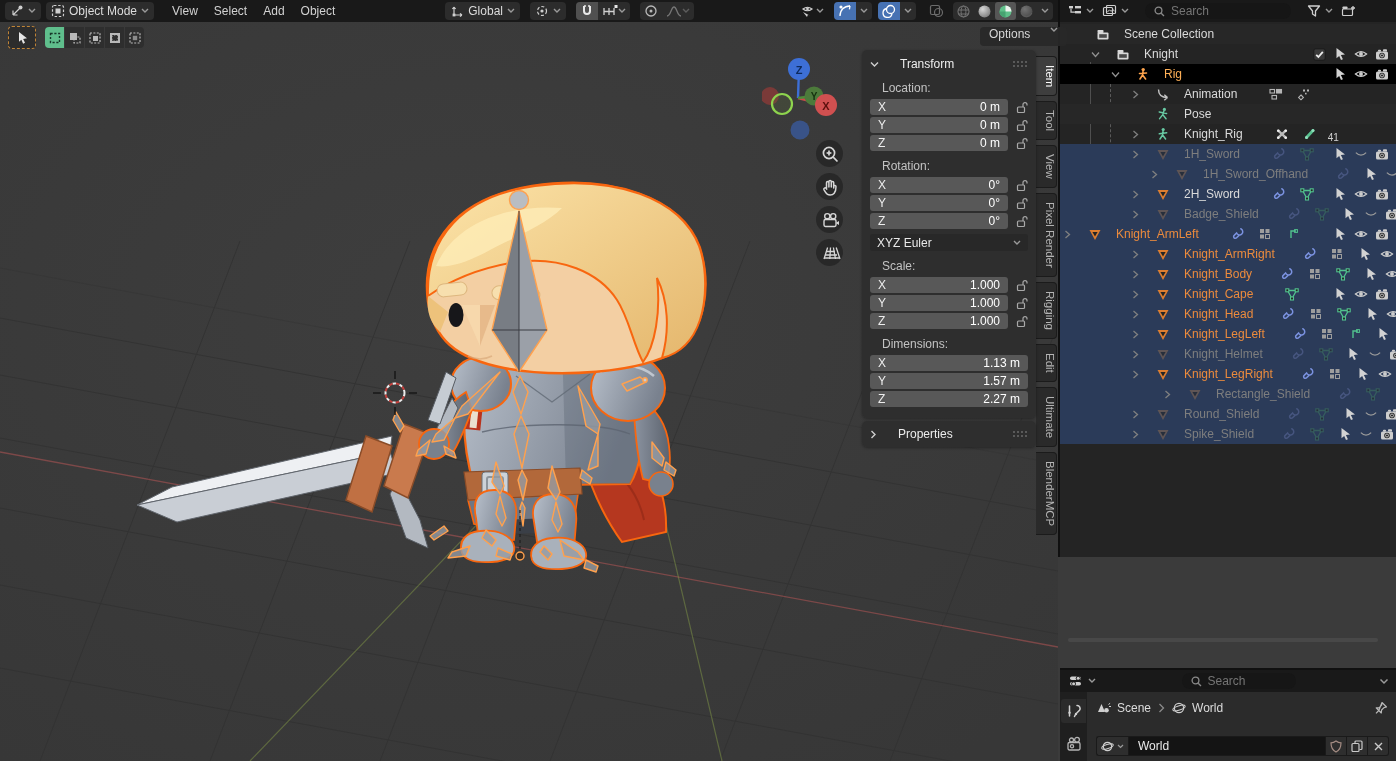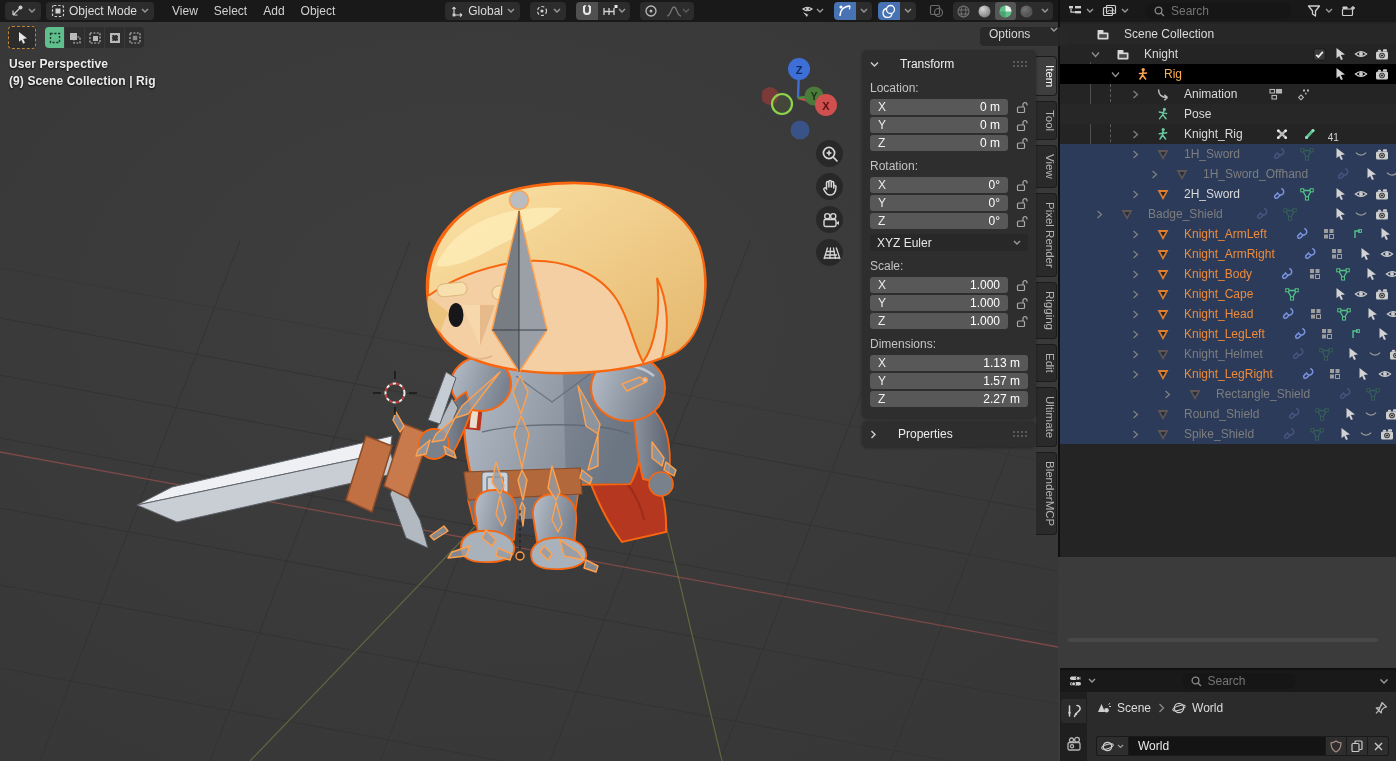--- a/index.html
+++ b/index.html
@@ -36,21 +36,21 @@
   .gizmo{position:absolute;left:762px;top:52px;z-index:8;}
   .navcol{position:absolute;left:816px;top:140px;z-index:8;display:flex;flex-direction:column;gap:6px;}
   .navbtn{width:27px;height:27px;border-radius:50%;background:rgba(25,25,25,.55);
           display:flex;align-items:center;justify-content:center;}
   
   .npanel{position:absolute;left:862px;top:50px;width:174px;z-index:22;display:flex;flex-direction:column;gap:3px;}
   .panel{background:rgba(46,46,46,.98);border-radius:5px;padding:5px 8px 9px;box-shadow:0 1px 3px rgba(0,0,0,.35);}
   .panel.collapsed{padding:4px 8px;}
   .panel-h{display:flex;align-items:center;gap:21px;color:#ededed;height:18px;}
   .grip{margin-left:auto;opacity:.55}
-  .flabel{color:#c3c3c3;margin:8px 0 4px;}
+  .flabel{color:#c3c3c3;margin:8px 12px 4px;}
   .frow{display:flex;align-items:center;margin-bottom:2px;}
   .fld{flex:1;display:flex;background:#585858;border-radius:3px;height:16px;align-items:center;
        padding:0 8px;color:#fff;}
   .fld .axis{width:22px;color:#ededed;}
   .fld .val{flex:1;text-align:right;}
   .lockcol{width:20px;display:flex;justify-content:flex-end;}
   .ndropdown{background:#282828;border-radius:3px;height:17px;display:flex;align-items:center;
              padding:0 7px;color:#e8e8e8;margin:5px 0 2px;}
   .ndropdown .chev{margin-left:auto}
   .vtabs{position:absolute;left:1036px;top:56px;width:22px;z-index:21;display:flex;flex-direction:column;gap:5px;}
@@ -510,24 +510,20 @@
       </span>
   </div>
 
   <div class="options-btn">
     <span>Options</span>
     <svg width="8" height="6" viewBox="0 0 8 6">
         <path d="M1 1 L4 4 L7 1" stroke="#9a9a9a" stroke-width="1.4" fill="none"></path>
       </svg>
   </div>
 
-  <div class="vp-text">
-    <div>User Perspective</div>
-    <div>(9) Scene Collection | Rig</div>
-  </div>
 
   <div class="gizmo">
     <svg width="84" height="92" viewBox="0 0 84 92">
       <line x1="36" y1="46" x2="37" y2="17" stroke="#3d6fd6" stroke-width="2.4"></line>
       <line x1="36" y1="46" x2="64" y2="53" stroke="#c94a4a" stroke-width="2.4"></line>
       <line x1="36" y1="46" x2="52" y2="44" stroke="#4e8a3c" stroke-width="2.4"></line>
       <circle cx="8" cy="44" r="9" fill="#7a3a38"></circle>
       <circle cx="20" cy="52" r="10" fill="rgba(90,110,60,.25)" stroke="#8ed44e" stroke-width="2.2"></circle>
       <circle cx="52" cy="44" r="9.5" fill="#4c7a3b"></circle>
       <text x="52" y="48" font-size="10" font-weight="bold" text-anchor="middle" fill="#14310f">Y</text>
@@ -1160,21 +1156,21 @@
                 <svg width="14" height="13" viewBox="0 0 14 13">
                   <rect x="1" y="3.5" width="12" height="8" rx="1.5" fill="#cdcdcd"></rect>
                   <rect x="3" y="1.8" width="3" height="2" rx="0.8" fill="#cdcdcd"></rect>
                   <rect x="8" y="1.2" width="4" height="2.4" rx="0.9" fill="#cdcdcd"></rect>
                   <circle cx="7" cy="7.5" r="2.8" fill="#2a2a2a"></circle>
                   <circle cx="7" cy="7.5" r="1.5" fill="none" stroke="#cdcdcd" stroke-width="0.9"></circle>
                 </svg>
               </span>
             </span>
           </div>
-          <div class="orow bg-selected text-dim dimrow" style="padding-left:32px">
+          <div class="orow bg-selected text-dim dimrow" style="padding-left:68px">
             <span class="oicon">
               <svg width="9" height="9" viewBox="0 0 9 9">
                 <path d="M2.5 1 L6.5 4.5 L2.5 8" stroke="#808080" stroke-width="1.3" fill="none"></path>
               </svg>
             </span>
             <span class="oicon type-icon">
               <svg width="14" height="13" viewBox="0 0 14 13">
                 <path d="M1.5 2 H12.5 L7 12 Z" fill="#8a6b52"></path>
                 <path d="M4.4 4 H9.6 L7 8.6 Z" fill="#242424"></path>
               </svg>
@@ -1211,21 +1207,21 @@
                 <svg width="14" height="13" viewBox="0 0 14 13">
                   <rect x="1" y="3.5" width="12" height="8" rx="1.5" fill="#cdcdcd"></rect>
                   <rect x="3" y="1.8" width="3" height="2" rx="0.8" fill="#cdcdcd"></rect>
                   <rect x="8" y="1.2" width="4" height="2.4" rx="0.9" fill="#cdcdcd"></rect>
                   <circle cx="7" cy="7.5" r="2.8" fill="#2a2a2a"></circle>
                   <circle cx="7" cy="7.5" r="1.5" fill="none" stroke="#cdcdcd" stroke-width="0.9"></circle>
                 </svg>
               </span>
             </span>
           </div>
-          <div class="orow bg-selected text-selected" style="padding-left:68px">
+          <div class="orow bg-selected text-selected" style="">
             <span class="oicon">
               <svg width="9" height="9" viewBox="0 0 9 9">
                 <path d="M2.5 1 L6.5 4.5 L2.5 8" stroke="#808080" stroke-width="1.3" fill="none"></path>
               </svg>
             </span>
             <span class="oicon type-icon">
               <svg width="14" height="13" viewBox="0 0 14 13">
                 <path d="M1.5 2 H12.5 L7 12 Z" fill="#dd7e30"></path>
                 <path d="M4.4 4 H9.6 L7 8.6 Z" fill="#242424"></path>
               </svg>

